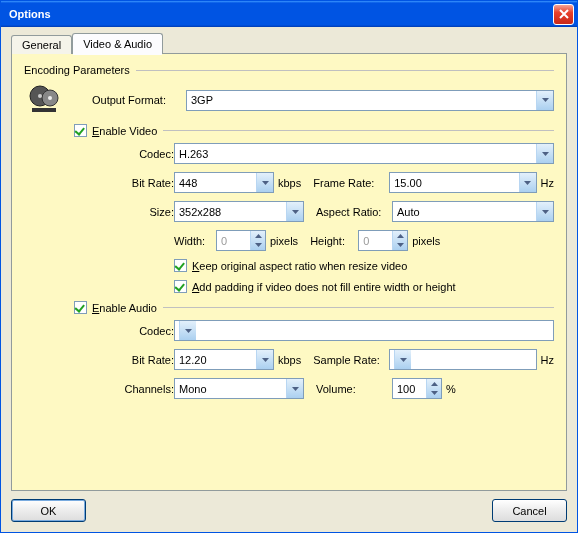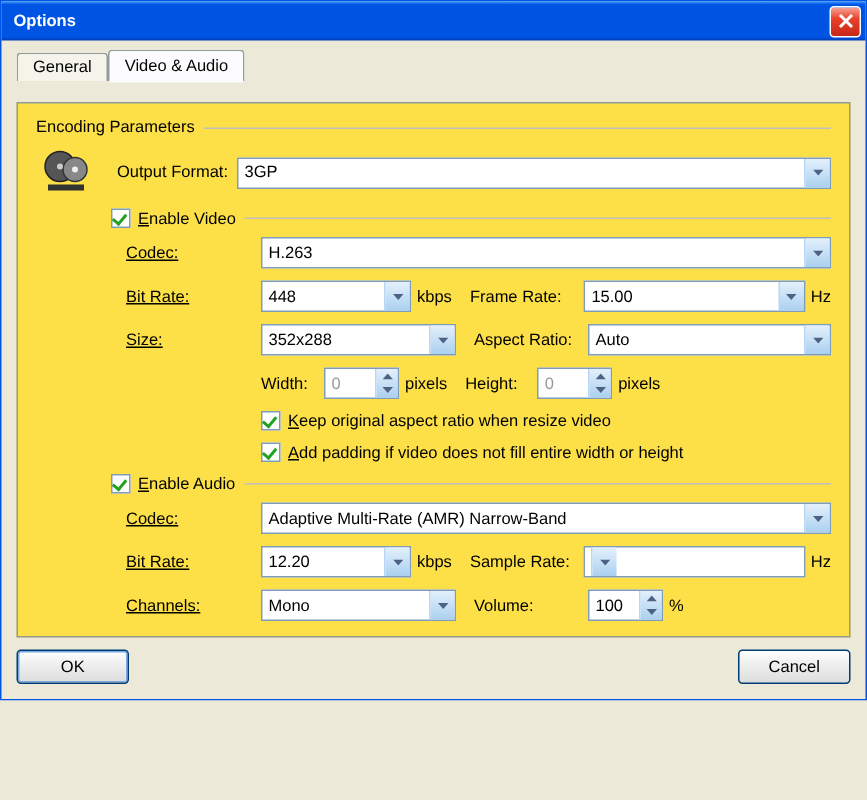--- a/index.html
+++ b/index.html
@@ -1,31 +1,31 @@
 <!DOCTYPE html>
 <html><head>
 <meta charset="utf-8">
 <style>
 * { box-sizing: border-box; font-family: Tahoma, Arial, sans-serif; font-size: 11px; }
 body { margin: 0; background: #ece9d8; user-select: none; }
-.window { width: 578px; height: 467px; background: #ece9d8; border: 1px solid #0054e3; display: flex; flex-direction: column; }
+.window { width: 578px; height: 533px; background: #ece9d8; border: 1px solid #0054e3; display: flex; flex-direction: column; }
 .titlebar { height: 26px; background: linear-gradient(to bottom, #3a95ff, #0054e3 8%, #0054e3 92%, #003bb0); display: flex; align-items: center; padding: 0 3px 0 8px; color: #fff; font-weight: bold; font-size: 13px; }
 .titlebar .title { flex: 1; }
 .close-btn { width: 21px; height: 21px; background: linear-gradient(to bottom, #f5a396, #e8402a 40%, #c8281a); border: 1px solid #fff; border-radius: 3px; display: flex; align-items: center; justify-content: center; cursor: pointer; }
 .close-btn svg { width: 10px; height: 10px; }
 .client { flex: 1; padding: 8px 10px 10px 10px; display: flex; flex-direction: column; border-radius: 21px; }
 .tabs { display: flex; margin-bottom: -1px; position: relative; z-index: 2; }
 .tab { padding: 3px 10px; border: 1px solid #919b9c; border-bottom: none; border-top-left-radius: 3px; border-top-right-radius: 3px; background: #f5f4ea; cursor: pointer; margin-right: 0px; }
 .tab.active { background: #fcfcfe; padding: 4px 10px; margin-top: -2px; position: relative; }
 .tab.active::after { content:""; position:absolute; left:0; right:0; bottom:-1px; height:2px; background:#fcfcfe; }
-.tabpane { border: 1px solid #919b9c; background: #fde047; flex: 1; padding: 10px 12px; overflow: hidden; margin-top: 15px; }
+.tabpane { border: 1px solid #919b9c; background: #fef9c3; flex: 1; padding: 10px 12px; overflow: hidden; }
 .fieldset-label { display: flex; align-items: center; margin-bottom: 6px; }
 .fieldset-label .line { flex: 1; height: 1px; background: #c0c0c0; margin-left: 6px; }
 .row { display: flex; align-items: center; margin-bottom: 8px; }
-.label { width: 90px; text-align: left; text-decoration: underline; }
+.label { width: 90px; text-align: right; }
 .label-right { text-align: right; padding-right: 6px; }
 .combo, .spinner { display: flex; align-items: center; border: 1px solid #7f9db9; background: #fff; height: 21px; }
 .combo { padding: 0 0 0 4px; }
 .combo .val { flex: 1; }
 .combo .arrow, .spinner .arrows { width: 17px; height: 100%; background: linear-gradient(to bottom,#e3f0fb,#abd0f0); border-left: 1px solid #b8d6f2; display: flex; flex-direction: column; align-items: center; justify-content: center; cursor: pointer; }
 .spinner { padding-left: 4px; color: #9a9a9a; }
 .spinner.enabled { color: #000; }
 .spinner .val { flex: 1; }
 .spinner .arrows { width: 15px; }
 .arrows .up, .arrows .down { flex:1; display:flex; align-items:center; justify-content:center; }
@@ -57,21 +57,21 @@
       <div class="tab">General</div>
       <div class="tab active">Video &amp; Audio</div>
     </div>
     <div class="tabpane">
 
       <div class="fieldset-label">
         <span>Encoding Parameters</span>
         <span class="line"></span>
       </div>
 
-      <div class="row" style="margin-top:8px;">
+      <div class="row" style="margin-top:8px;gap:14px;">
         <div style="width:40px; display:flex; justify-content:center;">
           <svg class="filmicon" viewBox="0 0 32 32">
               <circle cx="12" cy="12" r="10" fill="#555" stroke="#222"></circle>
               <circle cx="22" cy="14" r="8" fill="#888" stroke="#333"></circle>
               <circle cx="12" cy="12" r="2" fill="#ccc"></circle>
               <circle cx="22" cy="14" r="2" fill="#eee"></circle>
               <rect x="4" y="24" width="24" height="4" fill="#333"></rect>
             </svg>
         </div>
         <span style="width:94px;" class="label-right">Output Format:</span>
@@ -207,21 +207,20 @@
           <div class="checkbox checked"></div>
           <span><span class="underline">E</span><span>nable Audio</span></span>
         </div>
         <span class="line"></span>
       </div>
 
       <div style="margin-left:60px;">
         <div class="row">
           <span class="label">Codec:</span>
           <div class="combo" style="flex:1;">
-            <span class="val">Adaptive Multi-Rate (AMR) Narrow-Band</span>
             <div class="arrow">
                 <svg class="svgarrow" viewBox="0 0 7 4">
                   <path d="M0 0 L3.5 4 L7 0 Z" fill="#4d6185"></path>
                 </svg>
               </div>
           </div>
         </div>
         <div class="row">
           <span class="label">Bit Rate:</span>
           <div class="combo" style="width:100px;">

